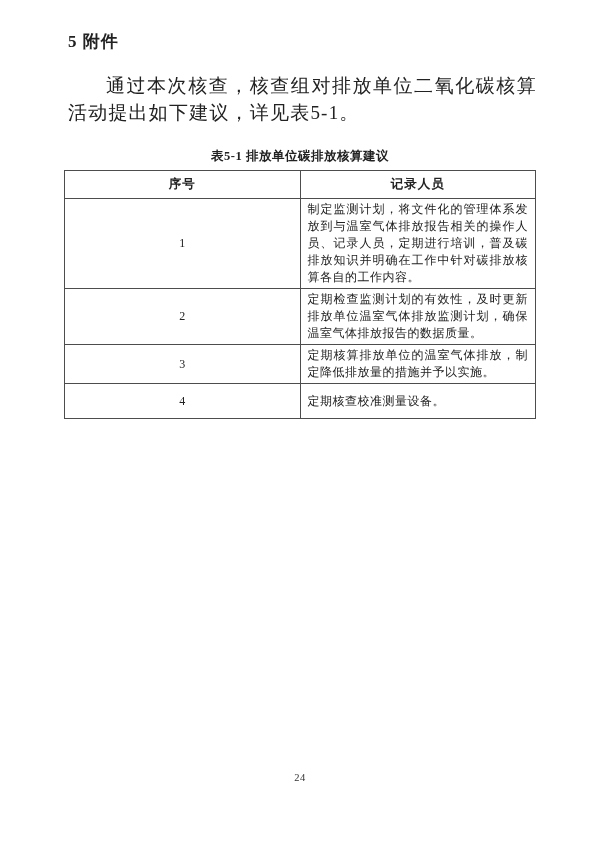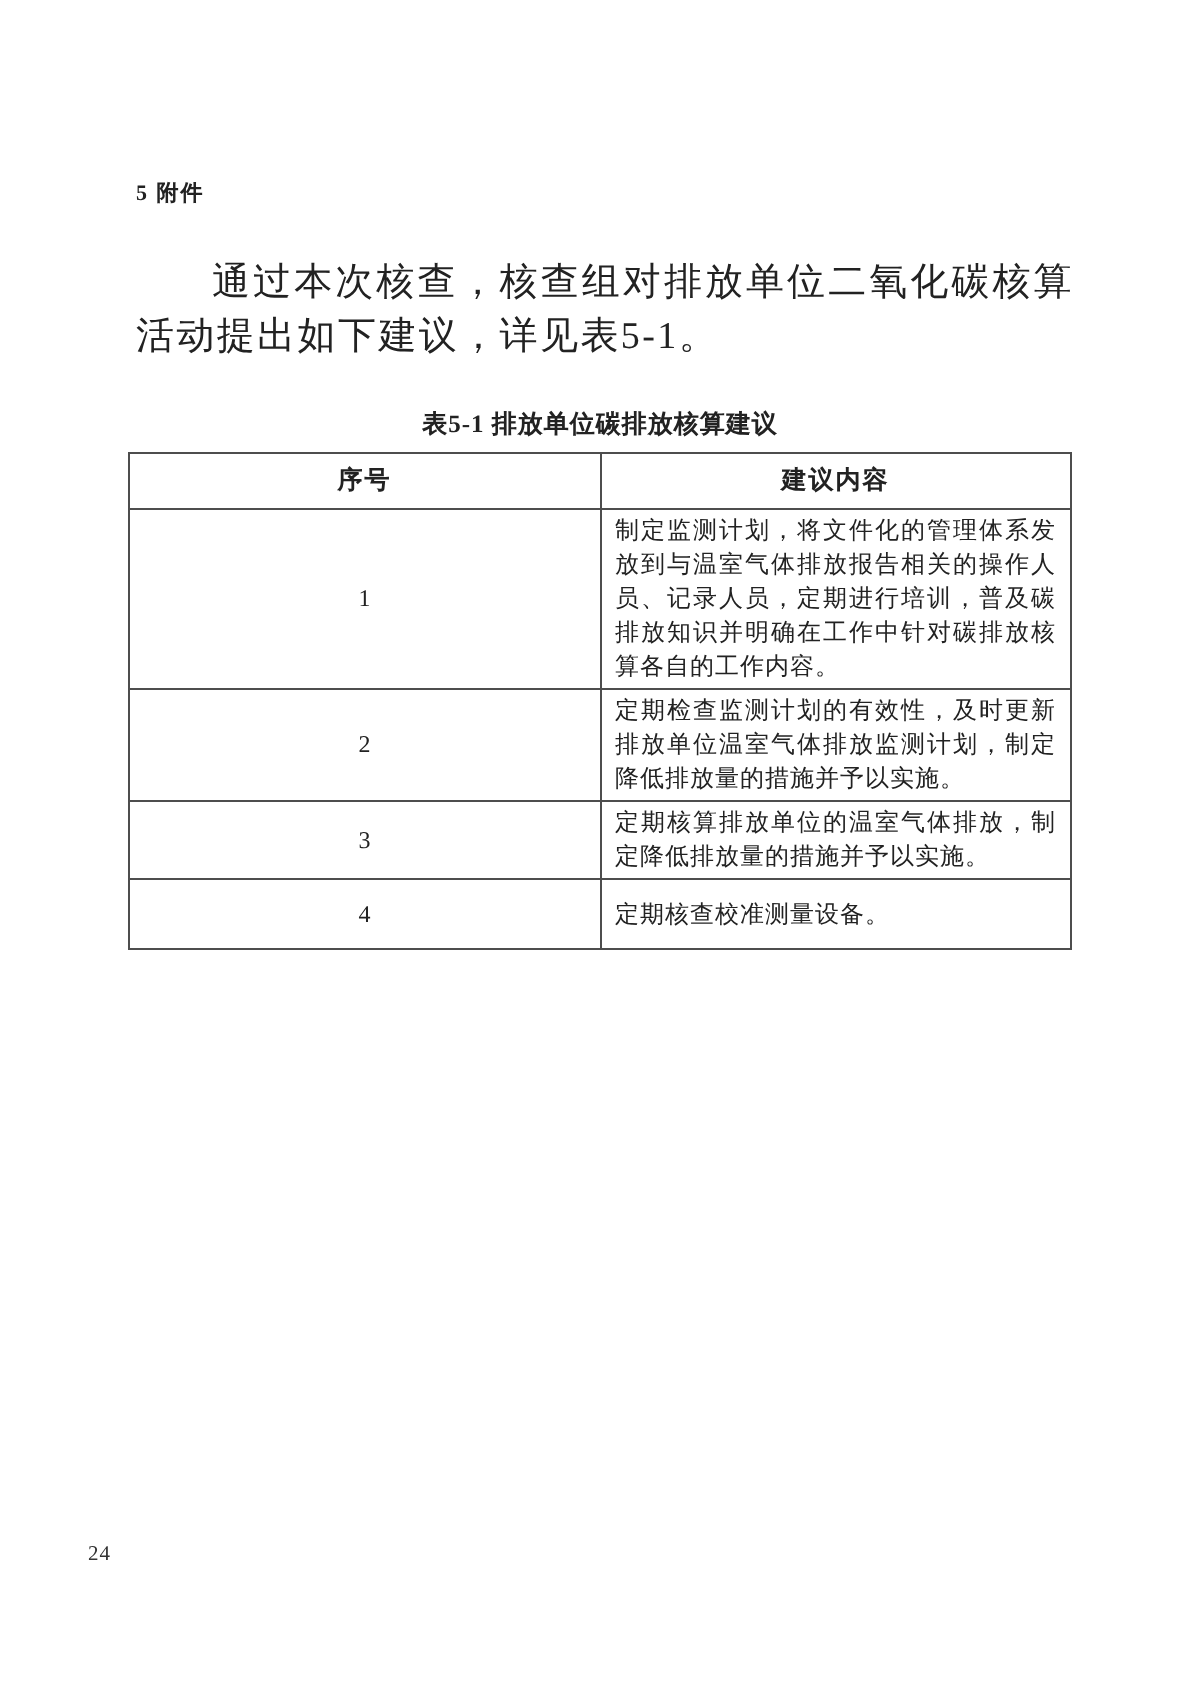--- a/index.html
+++ b/index.html
@@ -13,23 +13,23 @@
     height: 848px;
     background: #ffffff;
     font-family: "Liberation Serif", "DejaVu Serif", serif;
     color: #222222;
     overflow: hidden;
     box-sizing: border-box;
     padding: 0 63px;
   }
   .section-heading {
     margin: 0;
-    padding-top: 87px;
+    padding-top: 31px;
     padding-left: 5px;
-    font-size: 11px;
+    font-size: 17px;
     line-height: 21px;
     font-weight: bold;
     letter-spacing: 1px;
   }
   .sub-heading {
     margin: 0;
     margin-top: 17px;
     padding-left: 5px;
     font-size: 14.5px;
     line-height: 18px;
@@ -90,54 +90,53 @@
     vertical-align: middle;
     padding: 2px 7px;
     line-height: 17px;
     letter-spacing: 0.5px;
   }
   .page-number {
     position: absolute;
     left: 0;
     right: 0;
     top: 772px;
-    text-align: left;
+    text-align: center;
     font-size: 10.5px;
     color: #333333;
     letter-spacing: 0.5px;
-    padding-left: 44px;
   }
 </style>
 </head>
 <body>
 
 <div class="page">
 
   <h1 class="section-heading">5 附件</h1>
 
 
   <p class="intro-paragraph">通过本次核查，核查组对排放单位二氧化碳核算活动提出如下建议，详见表5-1。</p>
 
   <div class="table-title">表5-1 排放单位碳排放核算建议</div>
 
   <table class="rec-table">
     <thead>
       <tr>
         <th class="cell-num">序号</th>
-        <th>建议内容</th>
+        <th>记录人员</th>
       </tr>
     </thead>
     <tbody>
       <tr>
         <td class="cell-num">1</td>
         <td class="cell-content">制定监测计划，将文件化的管理体系发放到与温室气体排放报告相关的操作人员、记录人员，定期进行培训，普及碳排放知识并明确在工作中针对碳排放核算各自的工作内容。</td>
       </tr>
       <tr>
         <td class="cell-num">2</td>
-        <td class="cell-content">定期检查监测计划的有效性，及时更新排放单位温室气体排放监测计划，制定降低排放量的措施并予以实施。</td>
+        <td class="cell-content">定期检查监测计划的有效性，及时更新排放单位温室气体排放监测计划，确保温室气体排放报告的数据质量。</td>
       </tr>
       <tr>
         <td class="cell-num">3</td>
         <td class="cell-content">定期核算排放单位的温室气体排放，制定降低排放量的措施并予以实施。</td>
       </tr>
       <tr>
         <td class="cell-num">4</td>
         <td class="cell-content">定期核查校准测量设备。</td>
       </tr>
     </tbody>

